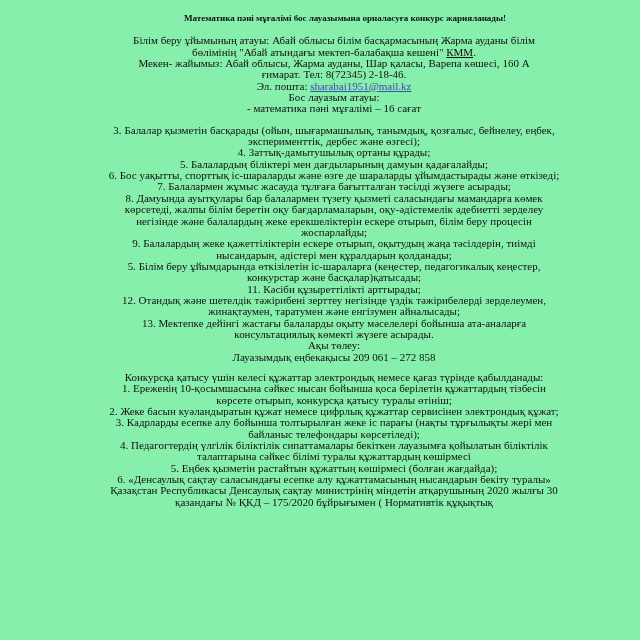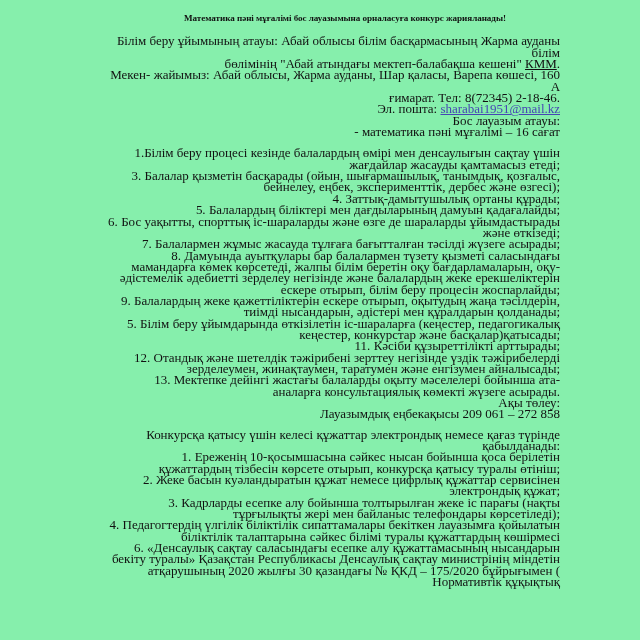--- a/index.html
+++ b/index.html
@@ -31,24 +31,24 @@
     font-weight: bold;
     text-align: center;
     line-height: 1.25;
     margin: 0 0 11px 0;
     letter-spacing: -0.05px;
     padding-left: 22px;
     white-space: nowrap;
   }
 
   .para {
-    font-size: 13px;
+    font-size: 11px;
     line-height: 11.35px;
     margin: 0;
-    text-align: right;
+    text-align: center;
     letter-spacing: -0.02px;
     word-spacing: 0.1px;
   }
 
   .spacer-sm { height: 9px; }
   .spacer-md { height: 10px; }
 
   .u { text-decoration: underline; }
 
   .mail-link {
@@ -72,21 +72,20 @@
     <p class="para">Мекен- жайымыз: Абай облысы, Жарма ауданы, Шар қаласы, Варепа көшесі, 160 А</p>
     <p class="para">ғимарат. Тел: 8(72345) 2-18-46.</p>
     <p class="para"><span>Эл. пошта: </span><a class="mail-link" href="#">sharabai1951@mail.kz</a></p>
     <p class="para">Бос лауазым атауы:</p>
     <p class="para">- математика пәні мұғалімі – 16  сағат</p>
   </div>
 
   <div class="spacer-md"></div>
 
   <div class="section">
-    <p class="para">1.Білім беру процесі кезінде балалардың өмірі мен денсаулығын сақтау үшін жағдайлар жасауды қамтамасыз етеді;</p>
     <p class="para">3. Балалар қызметін басқарады (ойын, шығармашылық, танымдық, қозғалыс, бейнелеу, еңбек, эксперименттік, дербес және өзгесі);</p>
     <p class="para">4. Заттық-дамытушылық ортаны құрады;</p>
     <p class="para">5. Балалардың біліктері мен дағдыларының дамуын қадағалайды;</p>
     <p class="para">6. Бос уақытты, спорттық іс-шараларды және өзге де шараларды ұйымдастырады және өткізеді;</p>
     <p class="para">7. Балалармен жұмыс жасауда тұлғаға бағытталған тәсілді жүзеге асырады;</p>
     <p class="para">8. Дамуында ауытқулары бар балалармен түзету қызметі саласындағы мамандарға көмек көрсетеді, жалпы білім беретін оқу бағдарламаларын, оқу-әдістемелік әдебиетті зерделеу негізінде және балалардың жеке ерекшеліктерін ескере отырып, білім беру процесін жоспарлайды;</p>
     <p class="para">9. Балалардың жеке қажеттіліктерін ескере отырып, оқытудың жаңа тәсілдерін, тиімді нысандарын, әдістері мен құралдарын қолданады;</p>
     <p class="para">5. Білім беру ұйымдарында өткізілетін іс-шараларға (кеңестер, педагогикалық кеңестер, конкурстар және басқалар)қатысады;</p>
     <p class="para">11. Кәсіби құзыреттілікті арттырады;</p>
     <p class="para">12. Отандық және шетелдік тәжірибені зерттеу негізінде үздік тәжірибелерді зерделеумен, жинақтаумен, таратумен және енгізумен айналысады;</p>
@@ -99,16 +98,17 @@
   </div>
 
   <div class="spacer-sm"></div>
 
   <div class="section">
     <p class="para">Конкурсқа қатысу үшін келесі құжаттар электрондық немесе қағаз түрінде қабылданады:</p>
     <p class="para">1. Ереженің 10-қосымшасына сәйкес нысан бойынша қоса берілетін құжаттардың тізбесін көрсете отырып, конкурсқа қатысу туралы өтініш;</p>
     <p class="para">2. Жеке басын куәландыратын құжат немесе цифрлық құжаттар сервисінен электрондық құжат;</p>
     <p class="para">3. Кадрларды есепке алу бойынша толтырылған жеке іс парағы (нақты тұрғылықты жері мен байланыс телефондары көрсетіледі);</p>
     <p class="para">4. Педагогтердің үлгілік біліктілік сипаттамалары бекіткен лауазымға қойылатын біліктілік талаптарына сәйкес білімі туралы құжаттардың көшірмесі</p>
+    <p class="para">5. Еңбек қызметін растайтын құжаттың көшірмесі (болған жағдайда);</p>
     <p class="para">6. «Денсаулық сақтау саласындағы есепке алу құжаттамасының нысандарын бекіту туралы» Қазақстан Республикасы Денсаулық сақтау министрінің міндетін атқарушының 2020 жылғы 30 қазандағы № ҚКД – 175/2020 бұйрығымен ( Нормативтік құқықтық</p>
   </div>
 
 </div>
 
 </body></html>

